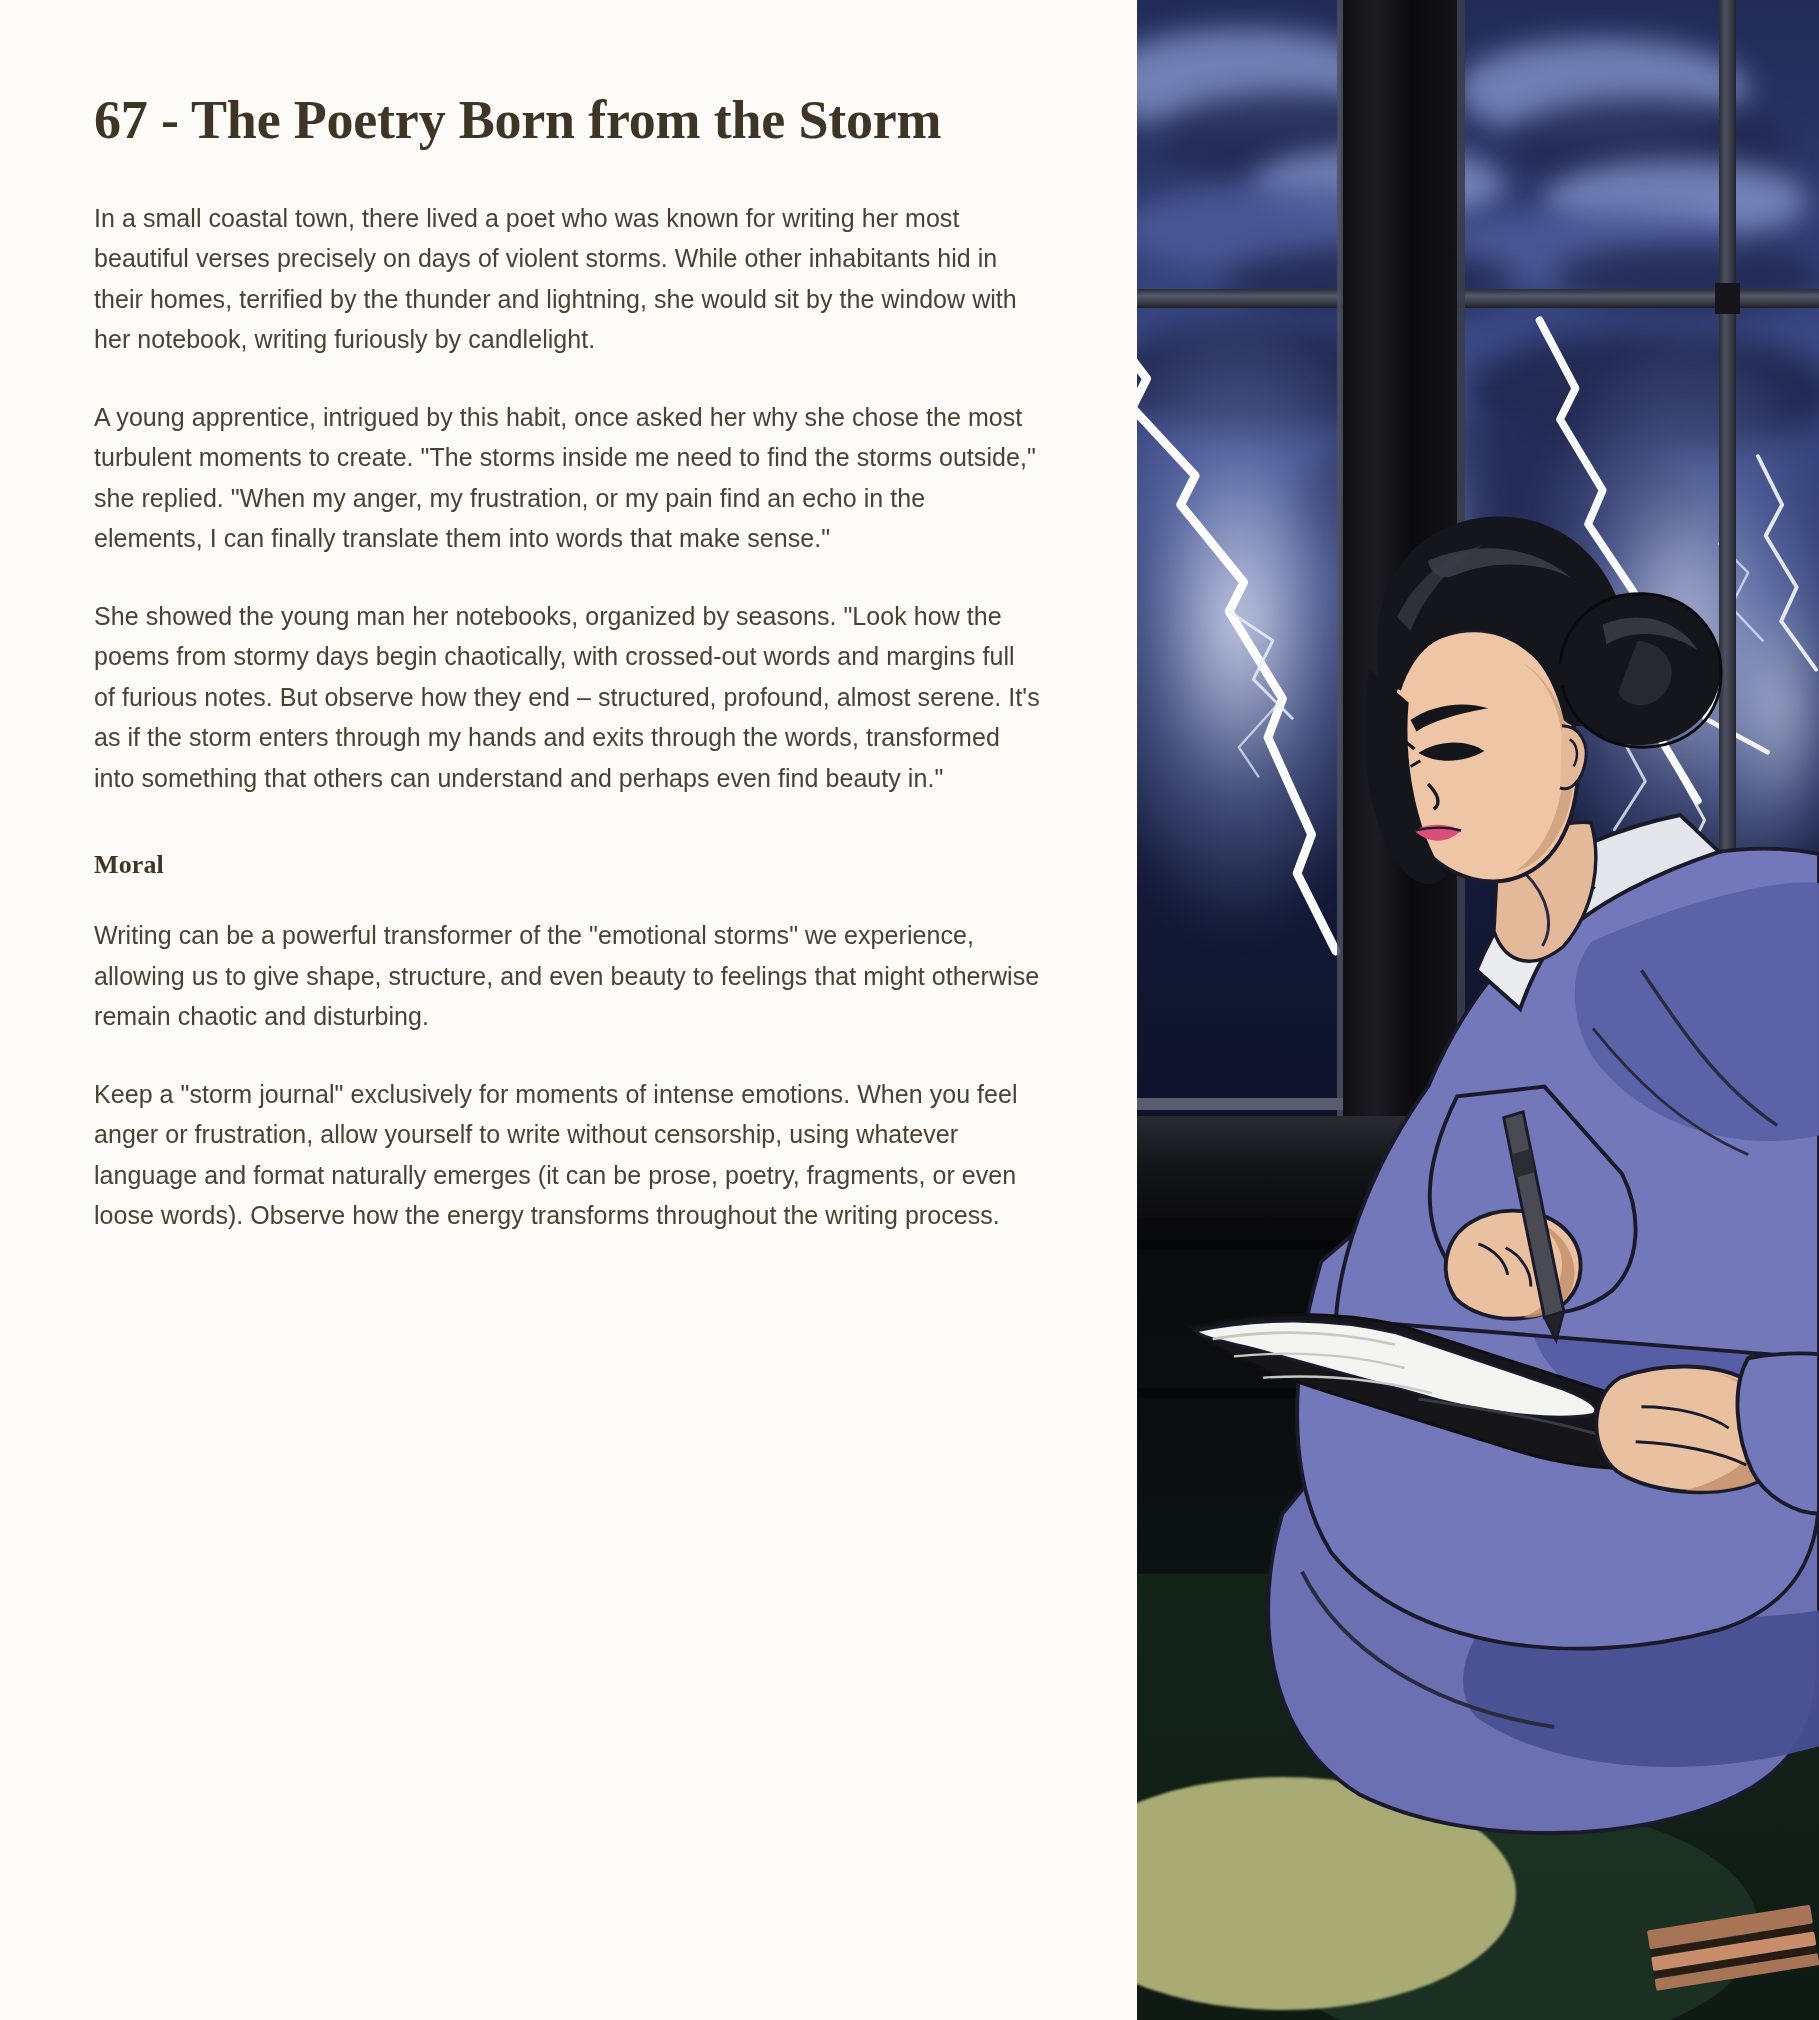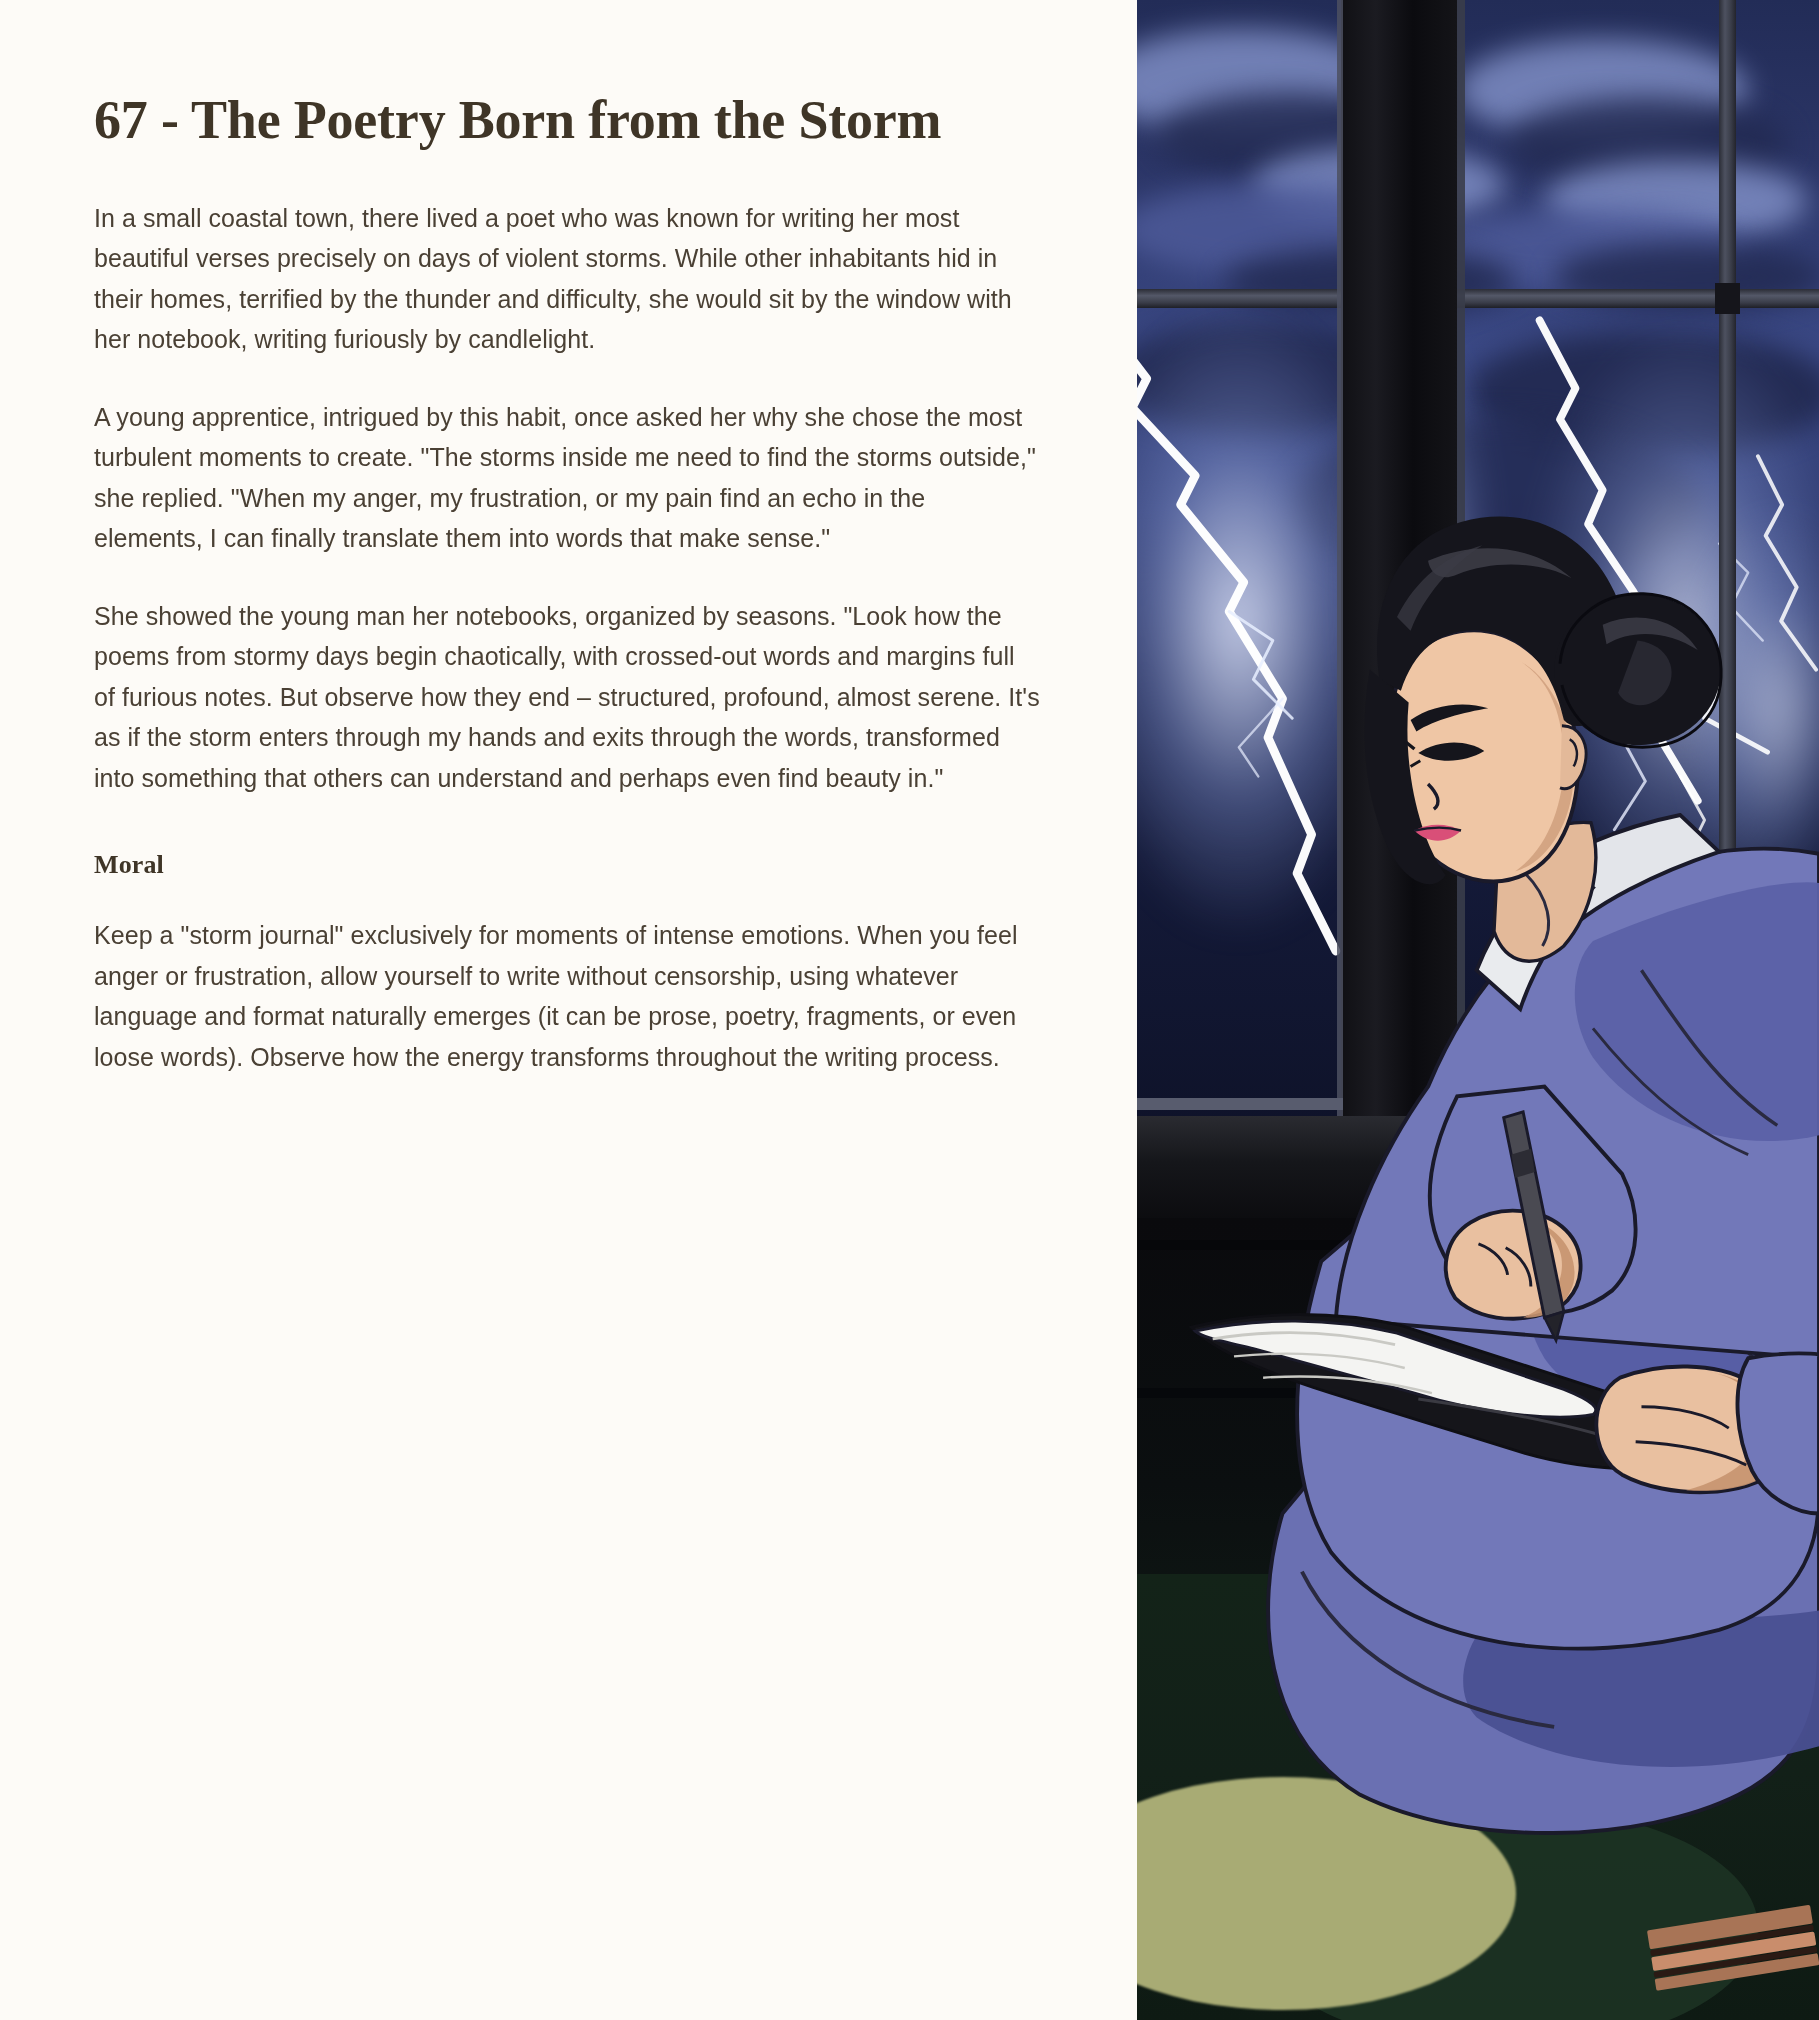--- a/index.html
+++ b/index.html
@@ -197,27 +197,28 @@
 </style>
 </head>
 <body>
 
 <div class="page">
 
   <div class="text-col">
 
     <h1 class="doc-title">67 - The Poetry Born from the Storm</h1>
 
-    <p class="para first">In a small coastal town, there lived a poet who was known for writing her most beautiful verses precisely on days of violent storms. While other inhabitants hid in their homes, terrified by the thunder and difficulty, she would sit by the window with her notebook, writing furiously by candlelight.</p>
+    <p class="para first">In a small coastal town, there lived a poet who was known for writing her most beautiful verses precisely on days of violent storms. While other inhabitants hid in their homes, terrified by the thunder and lightning, she would sit by the window with her notebook, writing furiously by candlelight.</p>
 
     <p class="para">A young apprentice, intrigued by this habit, once asked her why she chose the most turbulent moments to create. "The storms inside me need to find the storms outside," she replied. "When my anger, my frustration, or my pain find an echo in the elements, I can finally translate them into words that make sense."</p>
 
     <p class="para">She showed the young man her notebooks, organized by seasons. "Look how the poems from stormy days begin chaotically, with crossed-out words and margins full of furious notes. But observe how they end – structured, profound, almost serene. It's as if the storm enters through my hands and exits through the words, transformed into something that others can understand and perhaps even find beauty in."</p>
 
     <h2 class="section-head">Moral</h2>
+    <p class="para">Writing can be a powerful transformer of the "emotional storms" we experience, allowing us to give shape, structure, and even beauty to feelings that might otherwise remain chaotic and disturbing.</p>
 
 
     <p class="para">Keep a "storm journal" exclusively for moments of intense emotions. When you feel anger or frustration, allow yourself to write without censorship, using whatever language and format naturally emerges (it can be prose, poetry, fragments, or even loose words). Observe how the energy transforms throughout the writing process.</p>
 
   </div>
 
   <div class="illus">
     <div class="divider-edge"></div>
 
     <div class="sky"></div>

